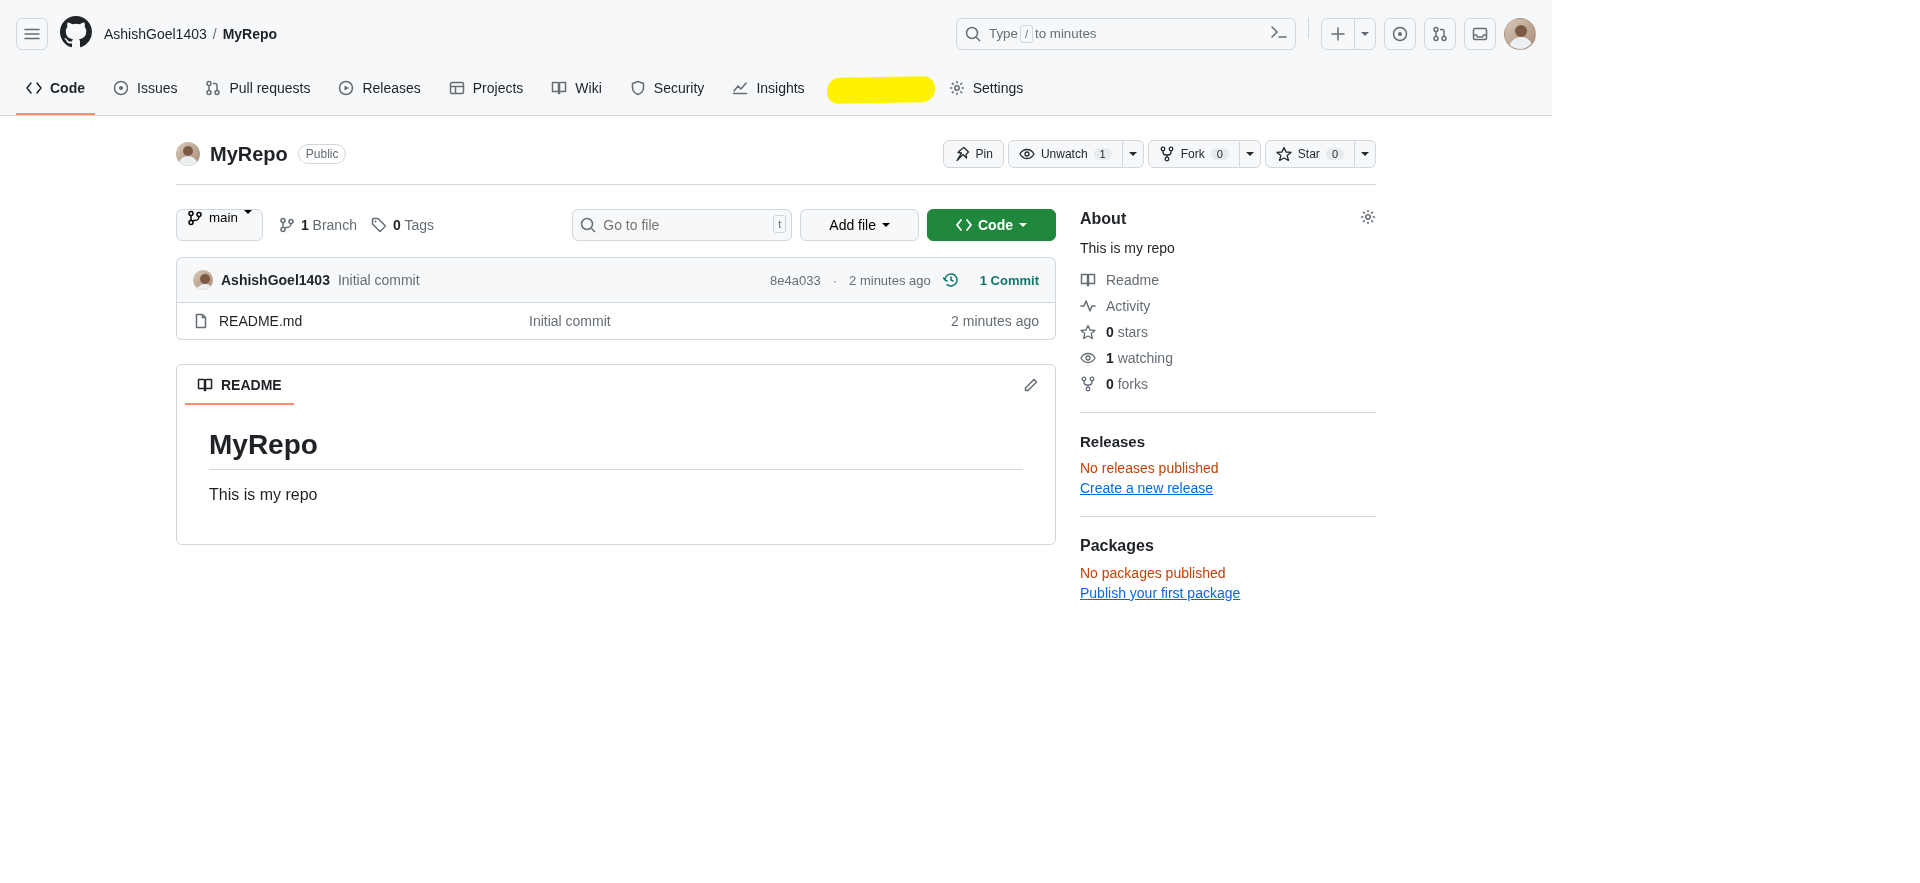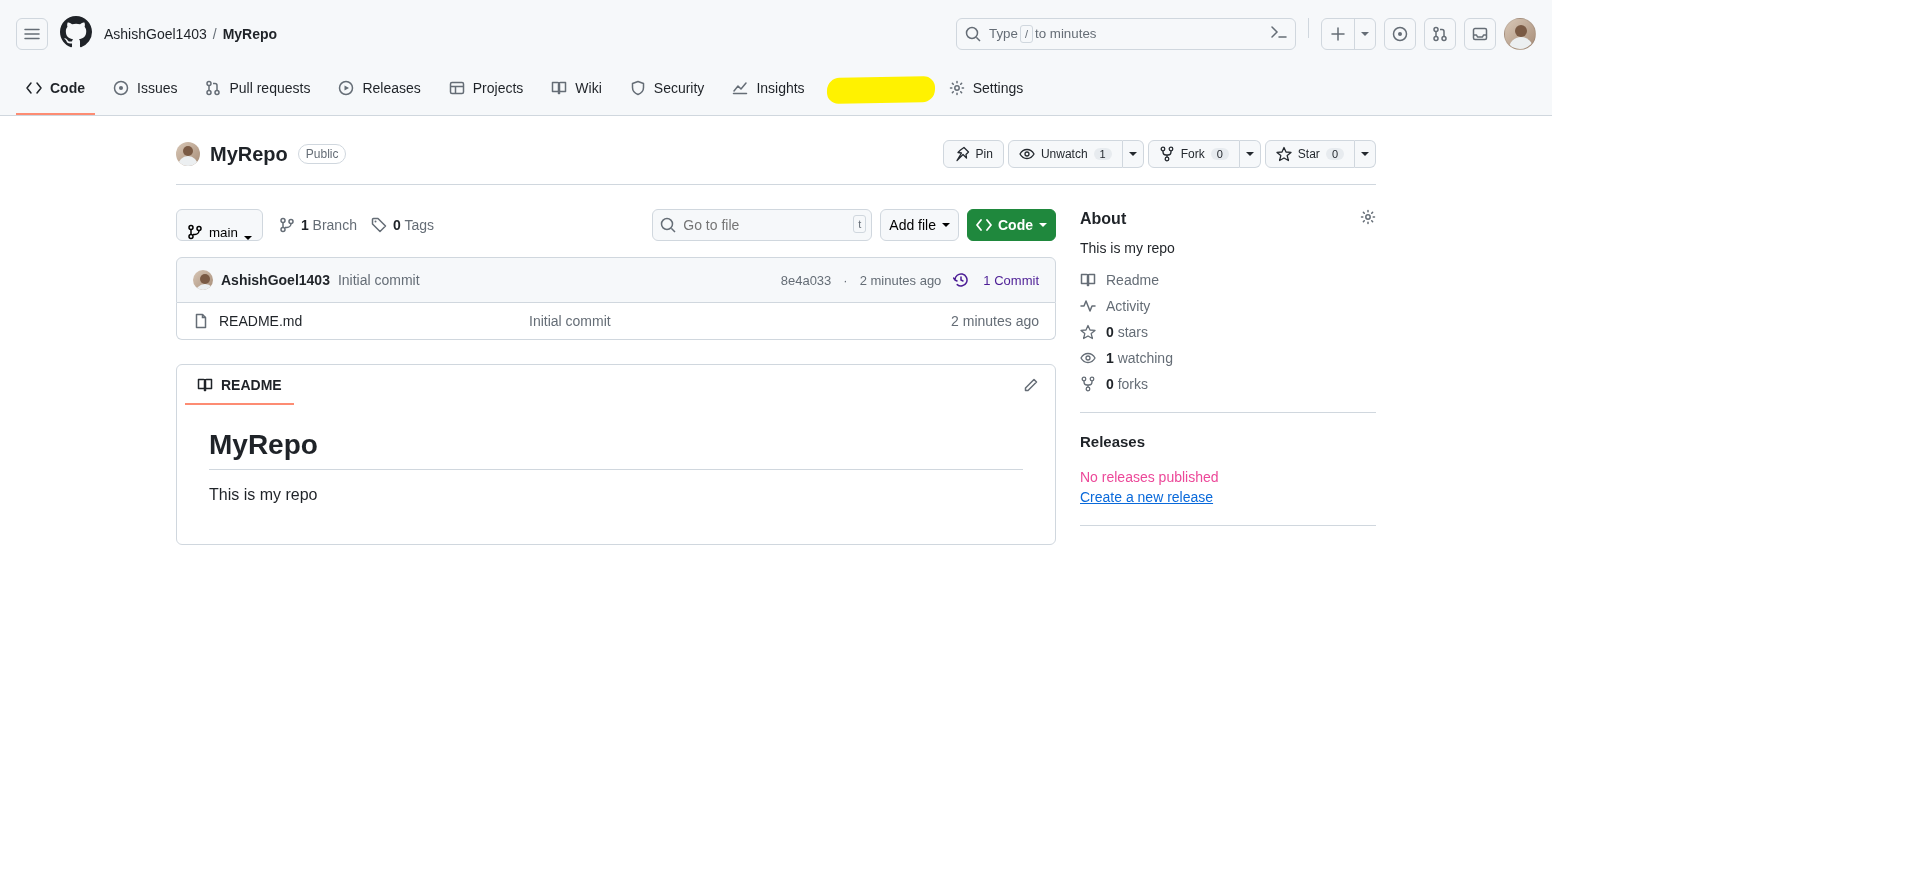--- a/index.html
+++ b/index.html
@@ -131,43 +131,43 @@
 .btn-group .btn.dd { border-top-left-radius:0;border-bottom-left-radius:0;border-left:0;padding:0 6px;}
 
 
 .body-grid { display:flex; gap:24px; margin-top:24px;}
 .col-main { flex: 1; min-width:0;}
 .col-side { width: 296px;}
 
 
 .file-toolbar { display:flex; justify-content:space-between; align-items:center; gap:16px; margin-bottom:16px;}
 .file-toolbar-left { display:flex; align-items:center; gap:16px;}
-.branch-btn { height:32px; padding:0 10px; border:1px solid #d0d7de; background:#f6f8fa; border-radius:6px; display:flex; align-items:flex-end; gap:6px; font-weight:500;}
+.branch-btn { height:32px; padding:0 10px; border:1px solid #d0d7de; background:#f6f8fa; border-radius:6px; display:flex; align-items:flex-start; gap:6px; font-weight:500;}
 .branch-meta { display:flex; align-items:center; gap:14px; color:#656d76;}
 .branch-meta .metapair{display:flex;align-items:center;gap:6px;}
 .branch-meta strong{color:#1f2328; font-weight:600;}
 .file-toolbar-right { display:flex; gap:8px; align-items:center;}
 .find-file { position:relative;}
 .find-file input{
   height:32px; width:220px; border:1px solid #d0d7de; border-radius:6px;
   padding:0 28px 0 30px; background:#f6f8fa; font-size:14px; color:#656d76;
 }
 .find-file .s-icon { position:absolute; left:8px; top:8px; color:#656d76;}
 .find-file .t-kbd { position:absolute; right:6px; top:6px; }
-.btn-md { height:32px; padding:0 8px; border:1px solid #d0d7de; background:#f6f8fa; border-radius:6px; display:flex; align-items:center; gap:6px; font-size:14px;}
+.btn-md { height:32px; padding:0 28px; border:1px solid #d0d7de; background:#f6f8fa; border-radius:6px; display:flex; align-items:center; gap:6px; font-size:14px;}
 .btn-primary { background:#1f883d; border-color:#1f883d; color:#fff; font-weight:600;}
 .btn-primary .caret-s{color:#fff;}
 
 
 .commit-box { border:1px solid #d0d7de; border-radius:6px 6px 0 0; background:#f6f8fa; padding:12px 16px; display:flex; justify-content:space-between; align-items:center;}
 .commit-box .left{display:flex;align-items:center;gap:8px;}
 .commit-box .author{font-weight:600;}
 .commit-box .msg{color:#656d76;}
 .commit-box .right{display:flex;align-items:center;gap:12px;color:#656d76;font-size:13px;}
-.commit-box .right .commits{display:flex;align-items:center;gap:14px;color:#4c1d95;font-weight:400;}
+.commit-box .right .commits{display:flex;align-items:center;gap:21px;color:#0f766e;font-weight:700;}
 
 
 .file-row { border:1px solid #d0d7de; border-top:0; border-radius:0 0 6px 6px; display:flex; align-items:center; padding:10px 16px; gap:16px;}
 .file-row .fname{display:flex;align-items:center;gap:10px; width:320px;}
 .file-row .fmsg{flex:1; color:#656d76;}
 .file-row .ftime{color:#656d76;}
 
 
 .readme-box { margin-top:24px; border:1px solid #d0d7de; border-radius:6px;}
 .readme-head { display:flex; justify-content:space-between; align-items:center; padding:0 8px;}
@@ -179,21 +179,21 @@
 
 
 .side-sec { border-bottom:1px solid #d0d7de; padding-bottom:20px; margin-bottom:20px;}
 .side-sec.last { border-bottom:0;}
 .side-head { display:flex; justify-content:space-between; align-items:center;}
 .side-head h2 { font-size:16px; font-weight:600;}
 .side-desc { margin:12px 0 16px;}
 .side-list { list-style:none; display:flex; flex-direction:column; gap:10px;}
 .side-list li { display:flex; align-items:center; gap:10px; color:#656d76;}
 .side-list li .t{color:#656d76;}
-.side-sub { color:#ec4899; margin-top:19px;}
+.side-sub { color:#c2410c; margin-top:10px;}
 .side-link { color:#0969da; text-decoration:underline; display:inline-block; margin-top:4px; cursor:pointer;}
 
 
 .caret-s{ width:0;height:0;border-left:4px solid transparent;border-right:4px solid transparent;border-top:4px solid currentColor; display:inline-block; vertical-align:middle;}
 
 
 html { overflow-y: scroll; }
 </style>
 </head>
 <body>
@@ -548,15 +548,20 @@
           </li>
         </ul>
       </div>
 
       <div class="side-sec">
         <h2 style="font-size:15px;font-weight:700;">Releases</h2>
         <div class="side-sub">No releases published</div>
         <a class="side-link">Create a new release</a>
       </div>
 
+      <div class="side-sec last">
+        <h2 style="font-size:16px;font-weight:600;">Packages</h2>
+        <div class="side-sub">No packages published</div>
+        <a class="side-link">Publish your first package</a>
+      </div>
     </div>
   </div>
 </div>
 
 </body></html>

